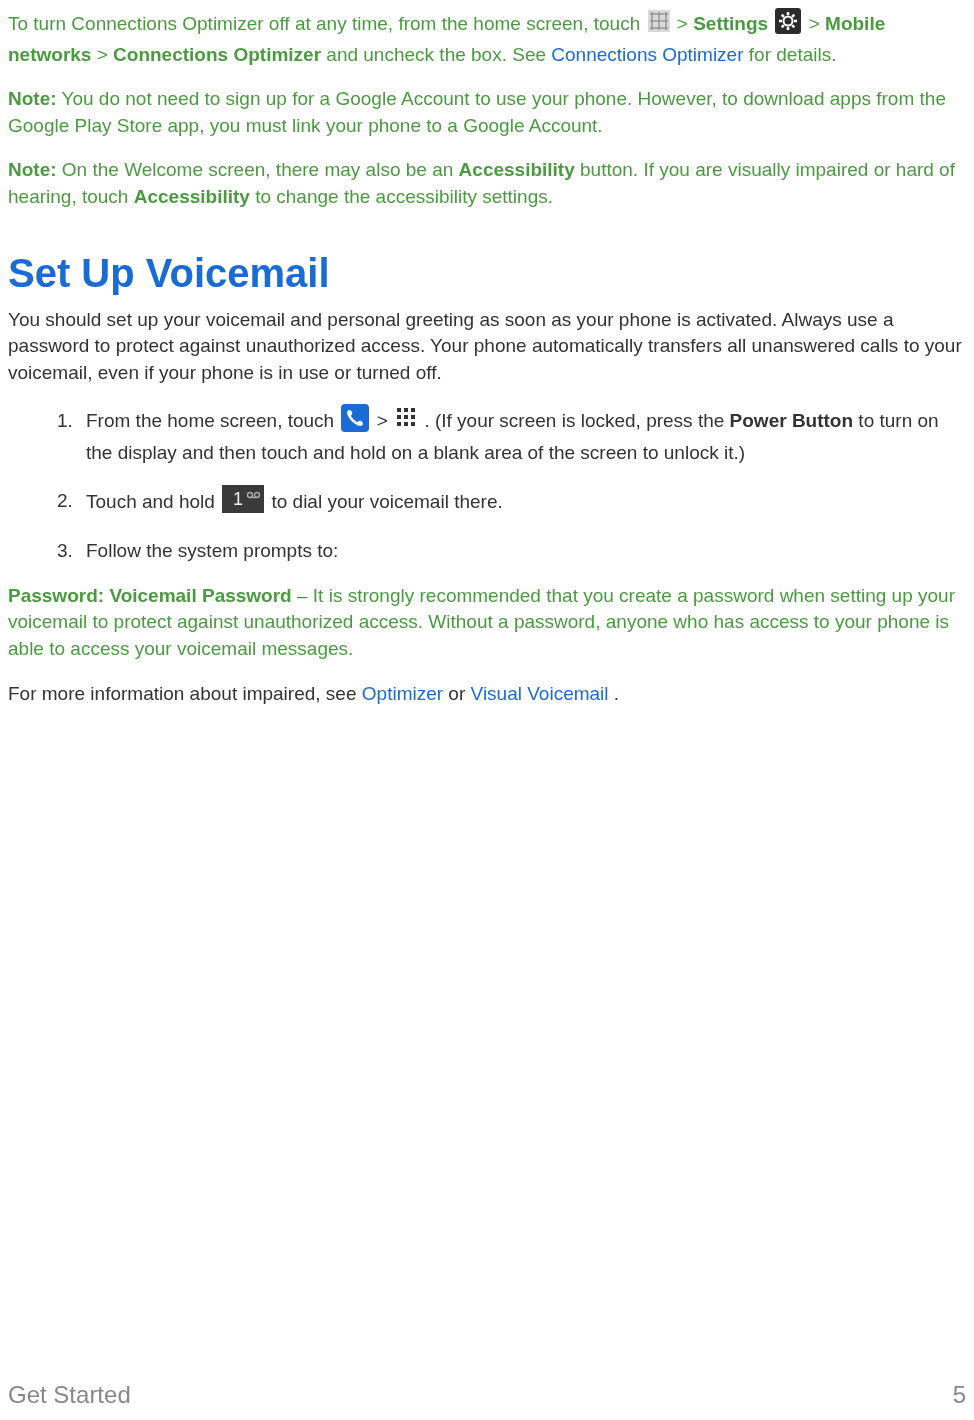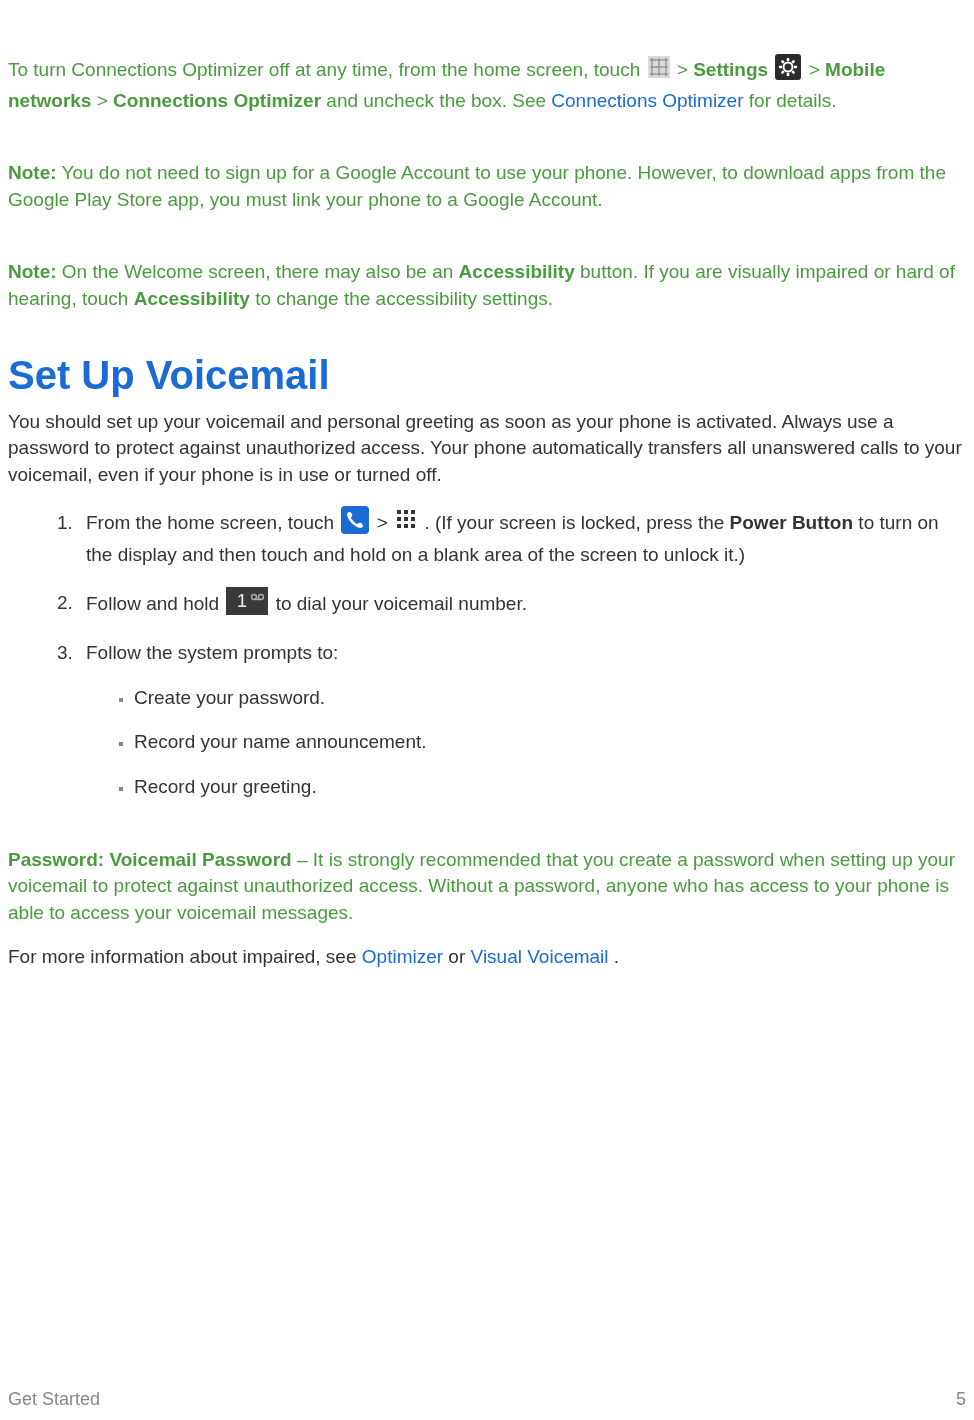--- a/index.html
+++ b/index.html
@@ -1,29 +1,29 @@
 <!DOCTYPE html>
 <html><head>
 <meta charset="utf-8">
 <style>
   * { box-sizing: border-box; margin: 0; padding: 0; }
   html, body { width: 974px; background: #fff; font-family: Arial, Helvetica, sans-serif; color: #333; font-size: 19px; line-height: 1.4; }
   .page { padding: 8px 8px 0 8px; min-height: 1420px; position: relative; }
-  .green { color: #4a9b3f; margin-top: 46px; }
+  .green { color: #4a9b3f; }
   .link { color: #1a6bd6; }
   .bold { font-weight: bold; }
   p { margin-bottom: 18px; }
   h1 { color: #1a6bd6; font-size: 40px; font-weight: bold; margin-bottom: 6px; margin-top: 34px; }
   ol { list-style: decimal; padding-left: 70px; }
   ol > li { padding-left: 8px; margin-bottom: 18px; color: #333; }
   ul { list-style: square; padding-left: 48px; margin-top: 18px; }
   ul > li { margin-bottom: 18px; color: #333; }
   ul > li::marker { color: #888; font-size: 14px; }
   .icon { display: inline-block; vertical-align: middle; margin: 0 2px; }
-  .footer { position: absolute; bottom: 8px; left: 8px; right: 8px; display: flex; justify-content: space-between; color: #888; font-size: 18px; }
+  .footer { position: absolute; bottom: 8px; left: 8px; right: 8px; display: flex; justify-content: space-between; color: #888; font-size: 24px; }
 </style>
 </head>
 <body>
 <div class="page">
 
 <p class="green">
   <span>To turn Connections Optimizer off at any time, from the home screen, touch </span>
   <span class="icon">
     <svg width="22" height="22" viewBox="0 0 22 22">
       <rect x="0" y="0" width="22" height="22" fill="#d9d9d9"></rect>
@@ -108,41 +108,36 @@
               <rect x="9" y="15" width="4" height="4"></rect>
               <rect x="16" y="15" width="4" height="4"></rect>
         </g>
       </svg>
     </span>
     <span>. (If your screen is locked, press the </span>
     <span class="bold">Power Button</span>
     <span> to turn on the display and then touch and hold on a blank area of the screen to unlock it.)</span>
   </li>
   <li>
-    <span>Follow and hold </span>
+    <span>Touch and hold </span>
     <span class="icon">
       <svg width="42" height="28" viewBox="0 0 42 28">
         <rect x="0" y="0" width="42" height="28" fill="#3a3a3a"></rect>
         <text x="11" y="20" font-family="Arial" font-size="18" fill="#eee">1</text>
         <g stroke="#aaa" stroke-width="1.4" fill="none">
           <circle cx="28" cy="10" r="2.5"></circle>
               <circle cx="35" cy="10" r="2.5"></circle>
           <line x1="28" y1="12.5" x2="35" y2="12.5"></line>
         </g>
       </svg>
     </span>
-    <span> to dial your voicemail number.</span>
+    <span> to dial your voicemail there.</span>
   </li>
   <li>
     <span>Follow the system prompts to:</span>
-    <ul>
-      <li>Create your password.</li>
-      <li>Record your name announcement.</li>
-      <li>Record your greeting.</li>
-    </ul>
   </li>
 </ol>
 
 <p class="green">
   <span class="bold">Password:</span>
   <span class="bold"> Voicemail Password</span>
   <span> – It is strongly recommended that you create a password when setting up your voicemail to protect against unauthorized access. Without a password, anyone who has access to your phone is able to access your voicemail messages.</span>
 </p>
 
 <p>

